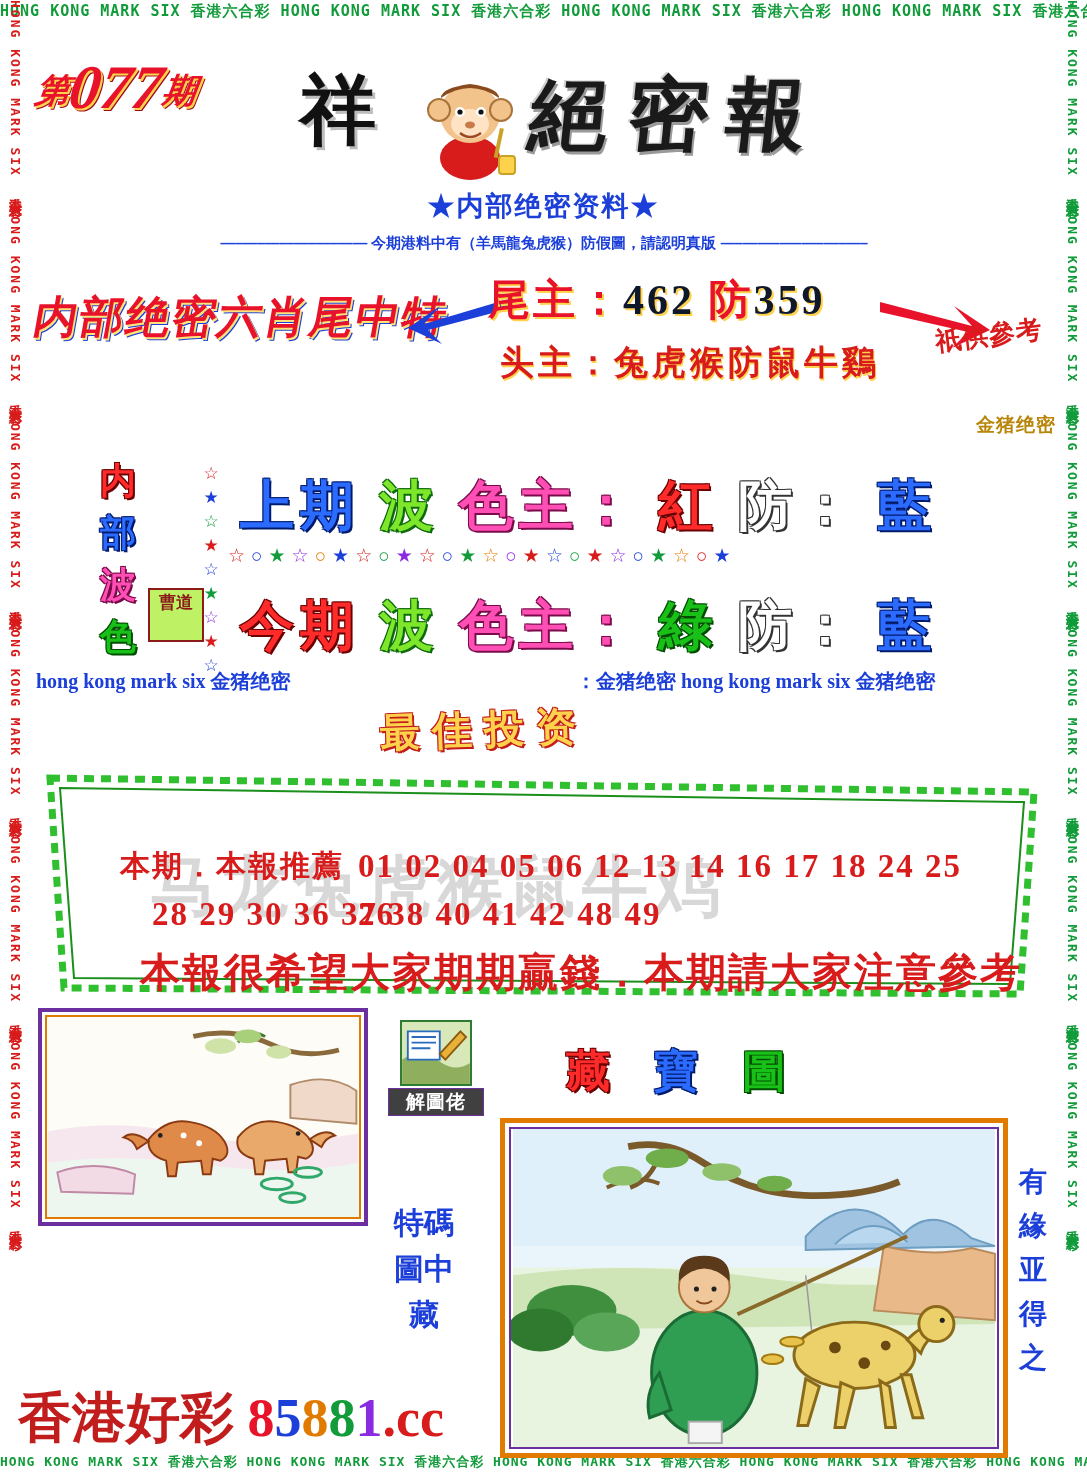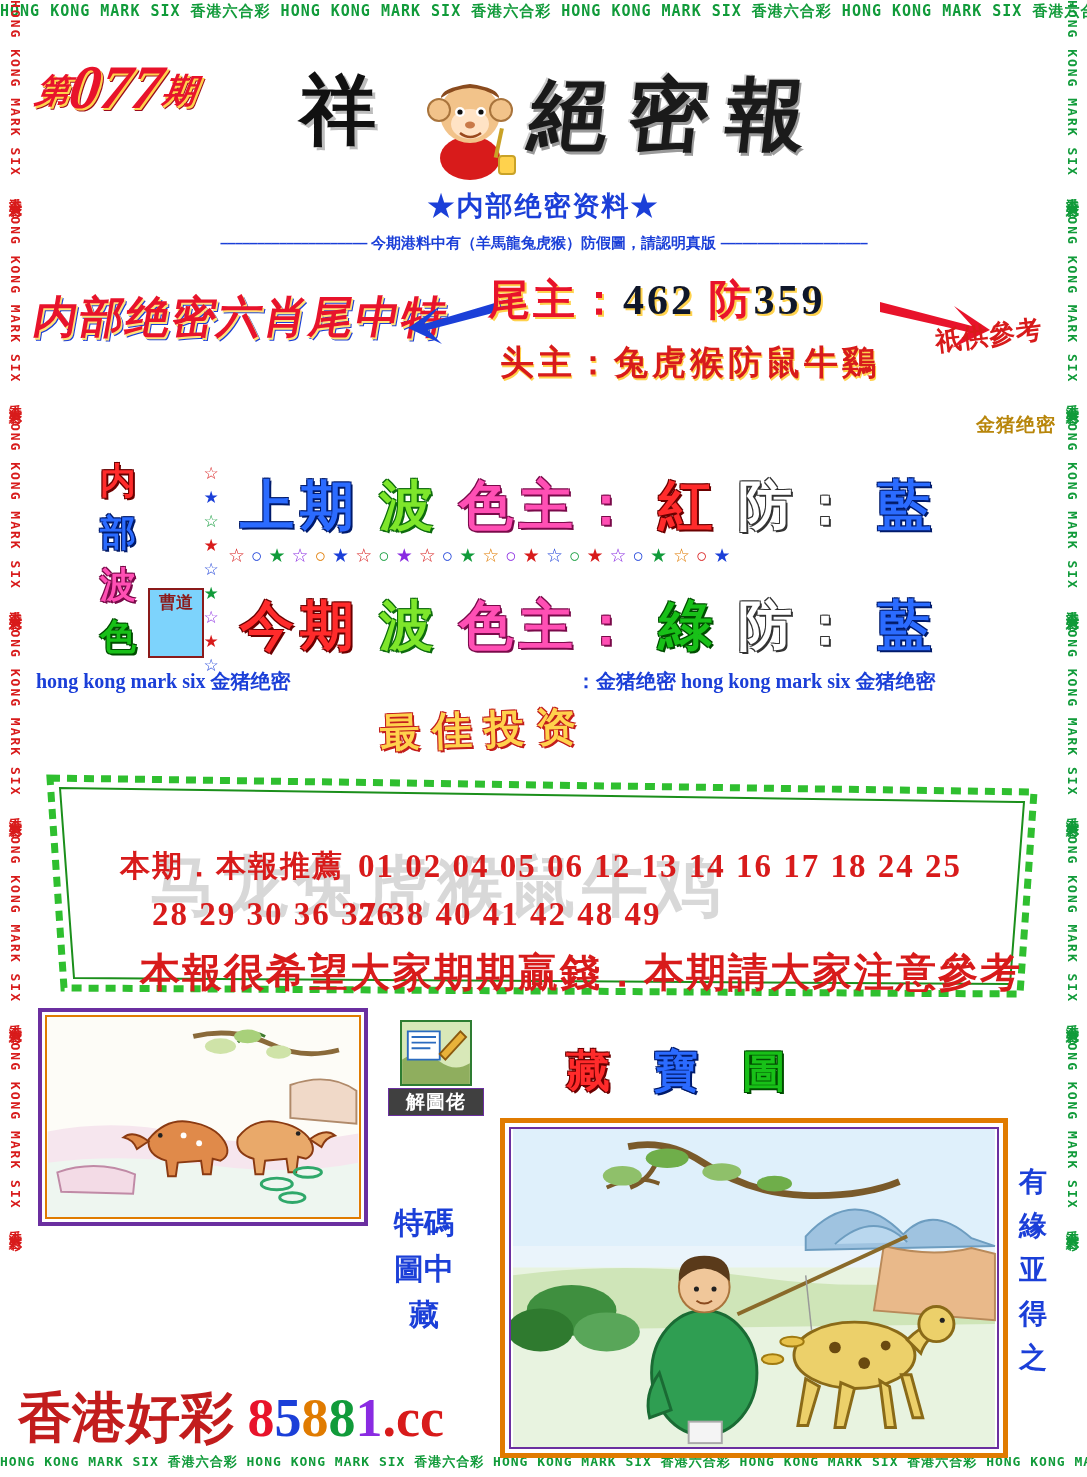--- a/index.html
+++ b/index.html
@@ -119,22 +119,22 @@
   .hkstrip2 .right{position:absolute;left:540px;top:0;}
 
   
   .vlabel{
     position:absolute;left:88px;top:455px;width:60px;
     font-family:"Liberation Serif",serif;
     font-size:40px;font-weight:bold;
     line-height:52px;text-align:center;
   }
   .seal{
-    position:absolute;left:148px;top:588px;width:56px;height:70px;
-    border:2px solid #8b1a1a;background:#7dd3fc;color:#8b1a1a;
+    position:absolute;left:148px;top:588px;width:56px;height:54px;
+    border:2px solid #8b1a1a;background:#bef264;color:#8b1a1a;
     font-family:"Liberation Serif",serif;font-size:17px;font-weight:bold;
     line-height:21px;text-align:center;padding-top:2px;box-sizing:border-box;
   }
   .starcol{
     position:absolute;left:196px;top:462px;width:30px;
     font-size:17px;line-height:24px;text-align:center;
   }
   .rowtext{
     position:absolute;
     font-family:"Liberation Serif",serif;

